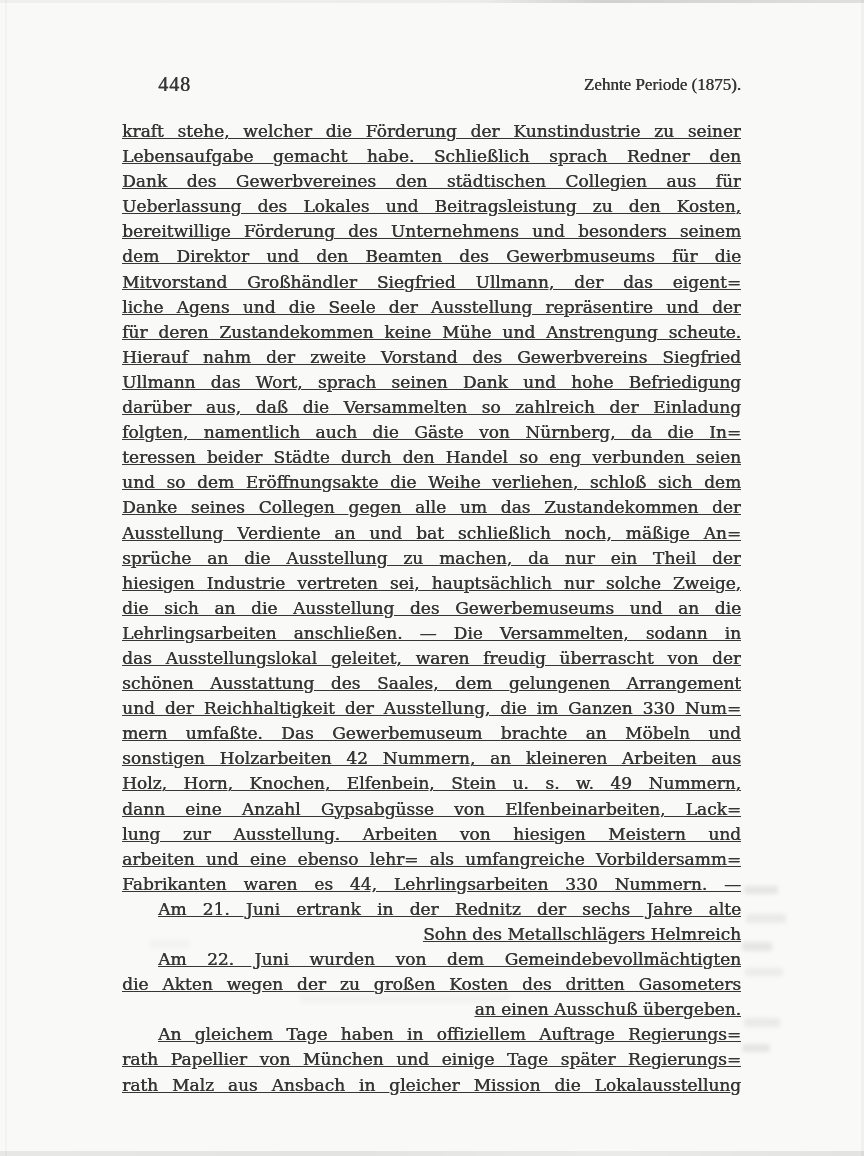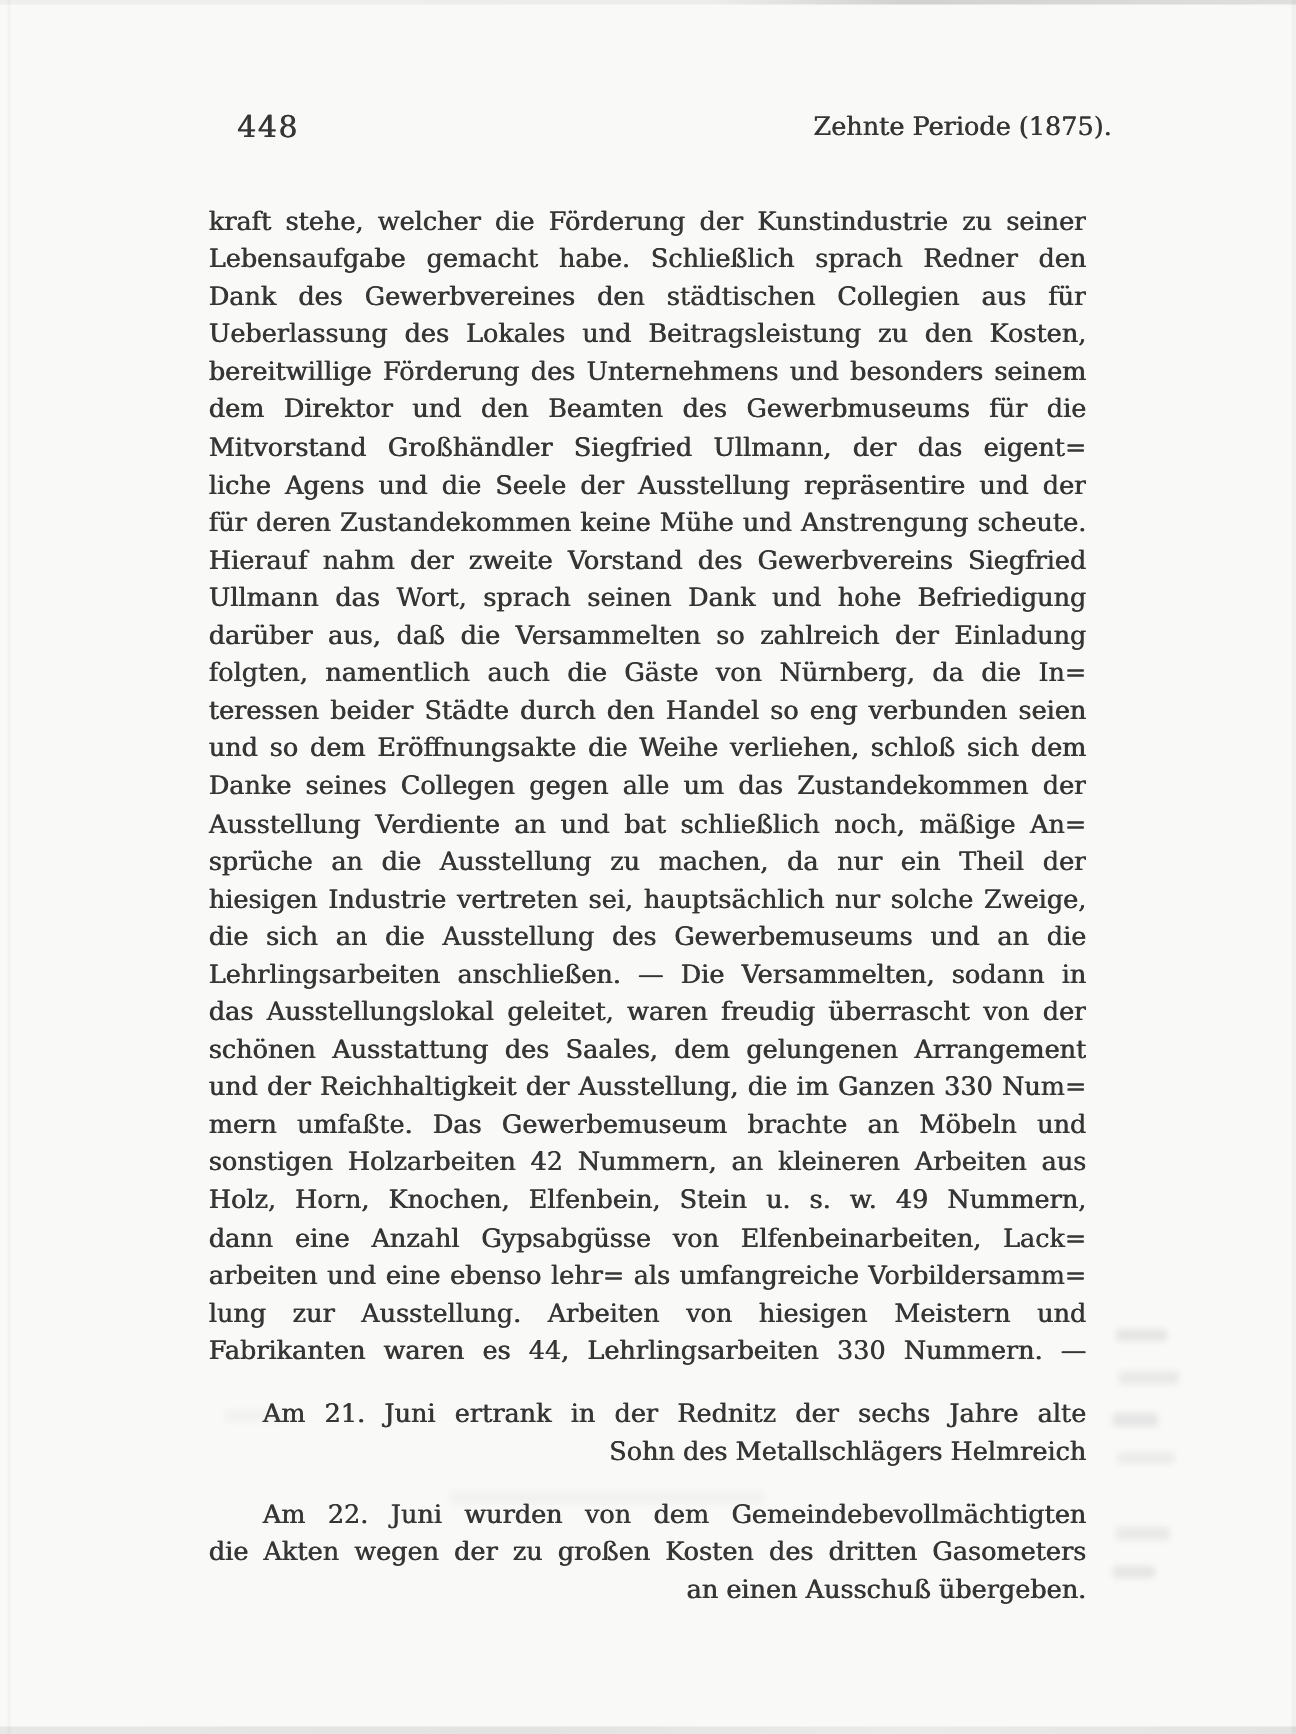--- a/index.html
+++ b/index.html
@@ -2,32 +2,32 @@
 <html><head>
 <meta charset="utf-8">
 <style>
   html,body { margin:0; padding:0; background:#e9e9e8; }
   .scan {
     position:relative; width:864px; height:1156px;
     background:#f9f9f8; overflow:hidden;
     font-family:"DejaVu Serif", serif; color:#363636;
   }
   
-  .header { position:absolute; left:122px; top:70px; width:619px; height:28px; }
+  .header { position:absolute; left:122px; top:70px; width:619px; height:28px;font-family:Liberation Serif, serif; }
   .page-number {
     position:absolute; left:36px; top:0; font-size:20px; line-height:28px;
     letter-spacing:1px; text-shadow:0.4px 0 0 currentColor;
   }
   .header-title {
     position:absolute; left:0; top:2px; width:100%; text-align:right;
     font-size:17px; line-height:26px; text-shadow:0.4px 0 0 currentColor;
   }
   
   .text-block { position:absolute; left:122px; top:119px; width:619px; }
-  .para { margin:17px; }
+  .para { margin:0;text-decoration:underline; }
   .line {
     height:25.1px; line-height:25.1px; font-size:17px;
     overflow:hidden; text-align:right;
     text-shadow:0.45px 0 0 currentColor;
   }
   .line.j { text-align:justify; }
   .line.j::after { content:""; display:inline-block; width:100%; height:0; }
   .line.ind { text-indent:36px; }
   
   .edge-top { position:absolute; top:0; left:0; width:864px; height:3px;
@@ -79,32 +79,37 @@
         <div class="line j">hiesigen Industrie vertreten sei, hauptsächlich nur solche Zweige,</div>
         <div class="line j">die sich an die Ausstellung des Gewerbemuseums und an die</div>
         <div class="line j">Lehrlingsarbeiten anschließen. — Die Versammelten, sodann in</div>
         <div class="line j">das Ausstellungslokal geleitet, waren freudig überrascht von der</div>
         <div class="line j">schönen Ausstattung des Saales, dem gelungenen Arrangement</div>
         <div class="line j">und der Reichhaltigkeit der Ausstellung, die im Ganzen 330 Num=</div>
         <div class="line j">mern umfaßte.  Das Gewerbemuseum brachte an Möbeln und</div>
         <div class="line j">sonstigen Holzarbeiten 42 Nummern, an kleineren Arbeiten aus</div>
         <div class="line j">Holz, Horn, Knochen, Elfenbein, Stein u. s. w. 49 Nummern,</div>
         <div class="line j">dann eine Anzahl Gypsabgüsse von Elfenbeinarbeiten, Lack=</div>
+        <div class="line j">lung zur Ausstellung.  Arbeiten von hiesigen Meistern und</div>
         <div class="line j">arbeiten und eine ebenso lehr= als umfangreiche Vorbildersamm=</div>
-        <div class="line j">lung zur Ausstellung.  Arbeiten von hiesigen Meistern und</div>
         <div class="line j">Fabrikanten waren es 44, Lehrlingsarbeiten 330 Nummern. —</div>
       </div>
       <div class="para">
         <div class="line j ind">Am 21. Juni ertrank in der Rednitz der sechs Jahre alte</div>
         <div class="line">Sohn des Metallschlägers Helmreich</div>
       </div>
       <div class="para">
         <div class="line j ind">Am 22. Juni wurden von dem Gemeindebevollmächtigten</div>
         <div class="line j">die Akten wegen der zu großen Kosten des dritten Gasometers</div>
         <div class="line">an einen Ausschuß übergeben.</div>
+      </div>
+      <div class="para">
+        <div class="line j ind">An gleichem Tage haben in offiziellem Auftrage Regierungs=</div>
+        <div class="line j">rath Papellier von München und einige Tage später Regierungs=</div>
+        <div class="line j">rath Malz aus Ansbach in gleicher Mission die Lokalausstellung</div>
       </div>
     </div>
 
   <div class="edge-top"></div>
   <div class="edge-bottom"></div>
   <div class="edge-left"></div>
   <div class="edge-right"></div>
   <div class="ghost g1"></div>
   <div class="ghost g2"></div>
   <div class="ghost g3"></div>

